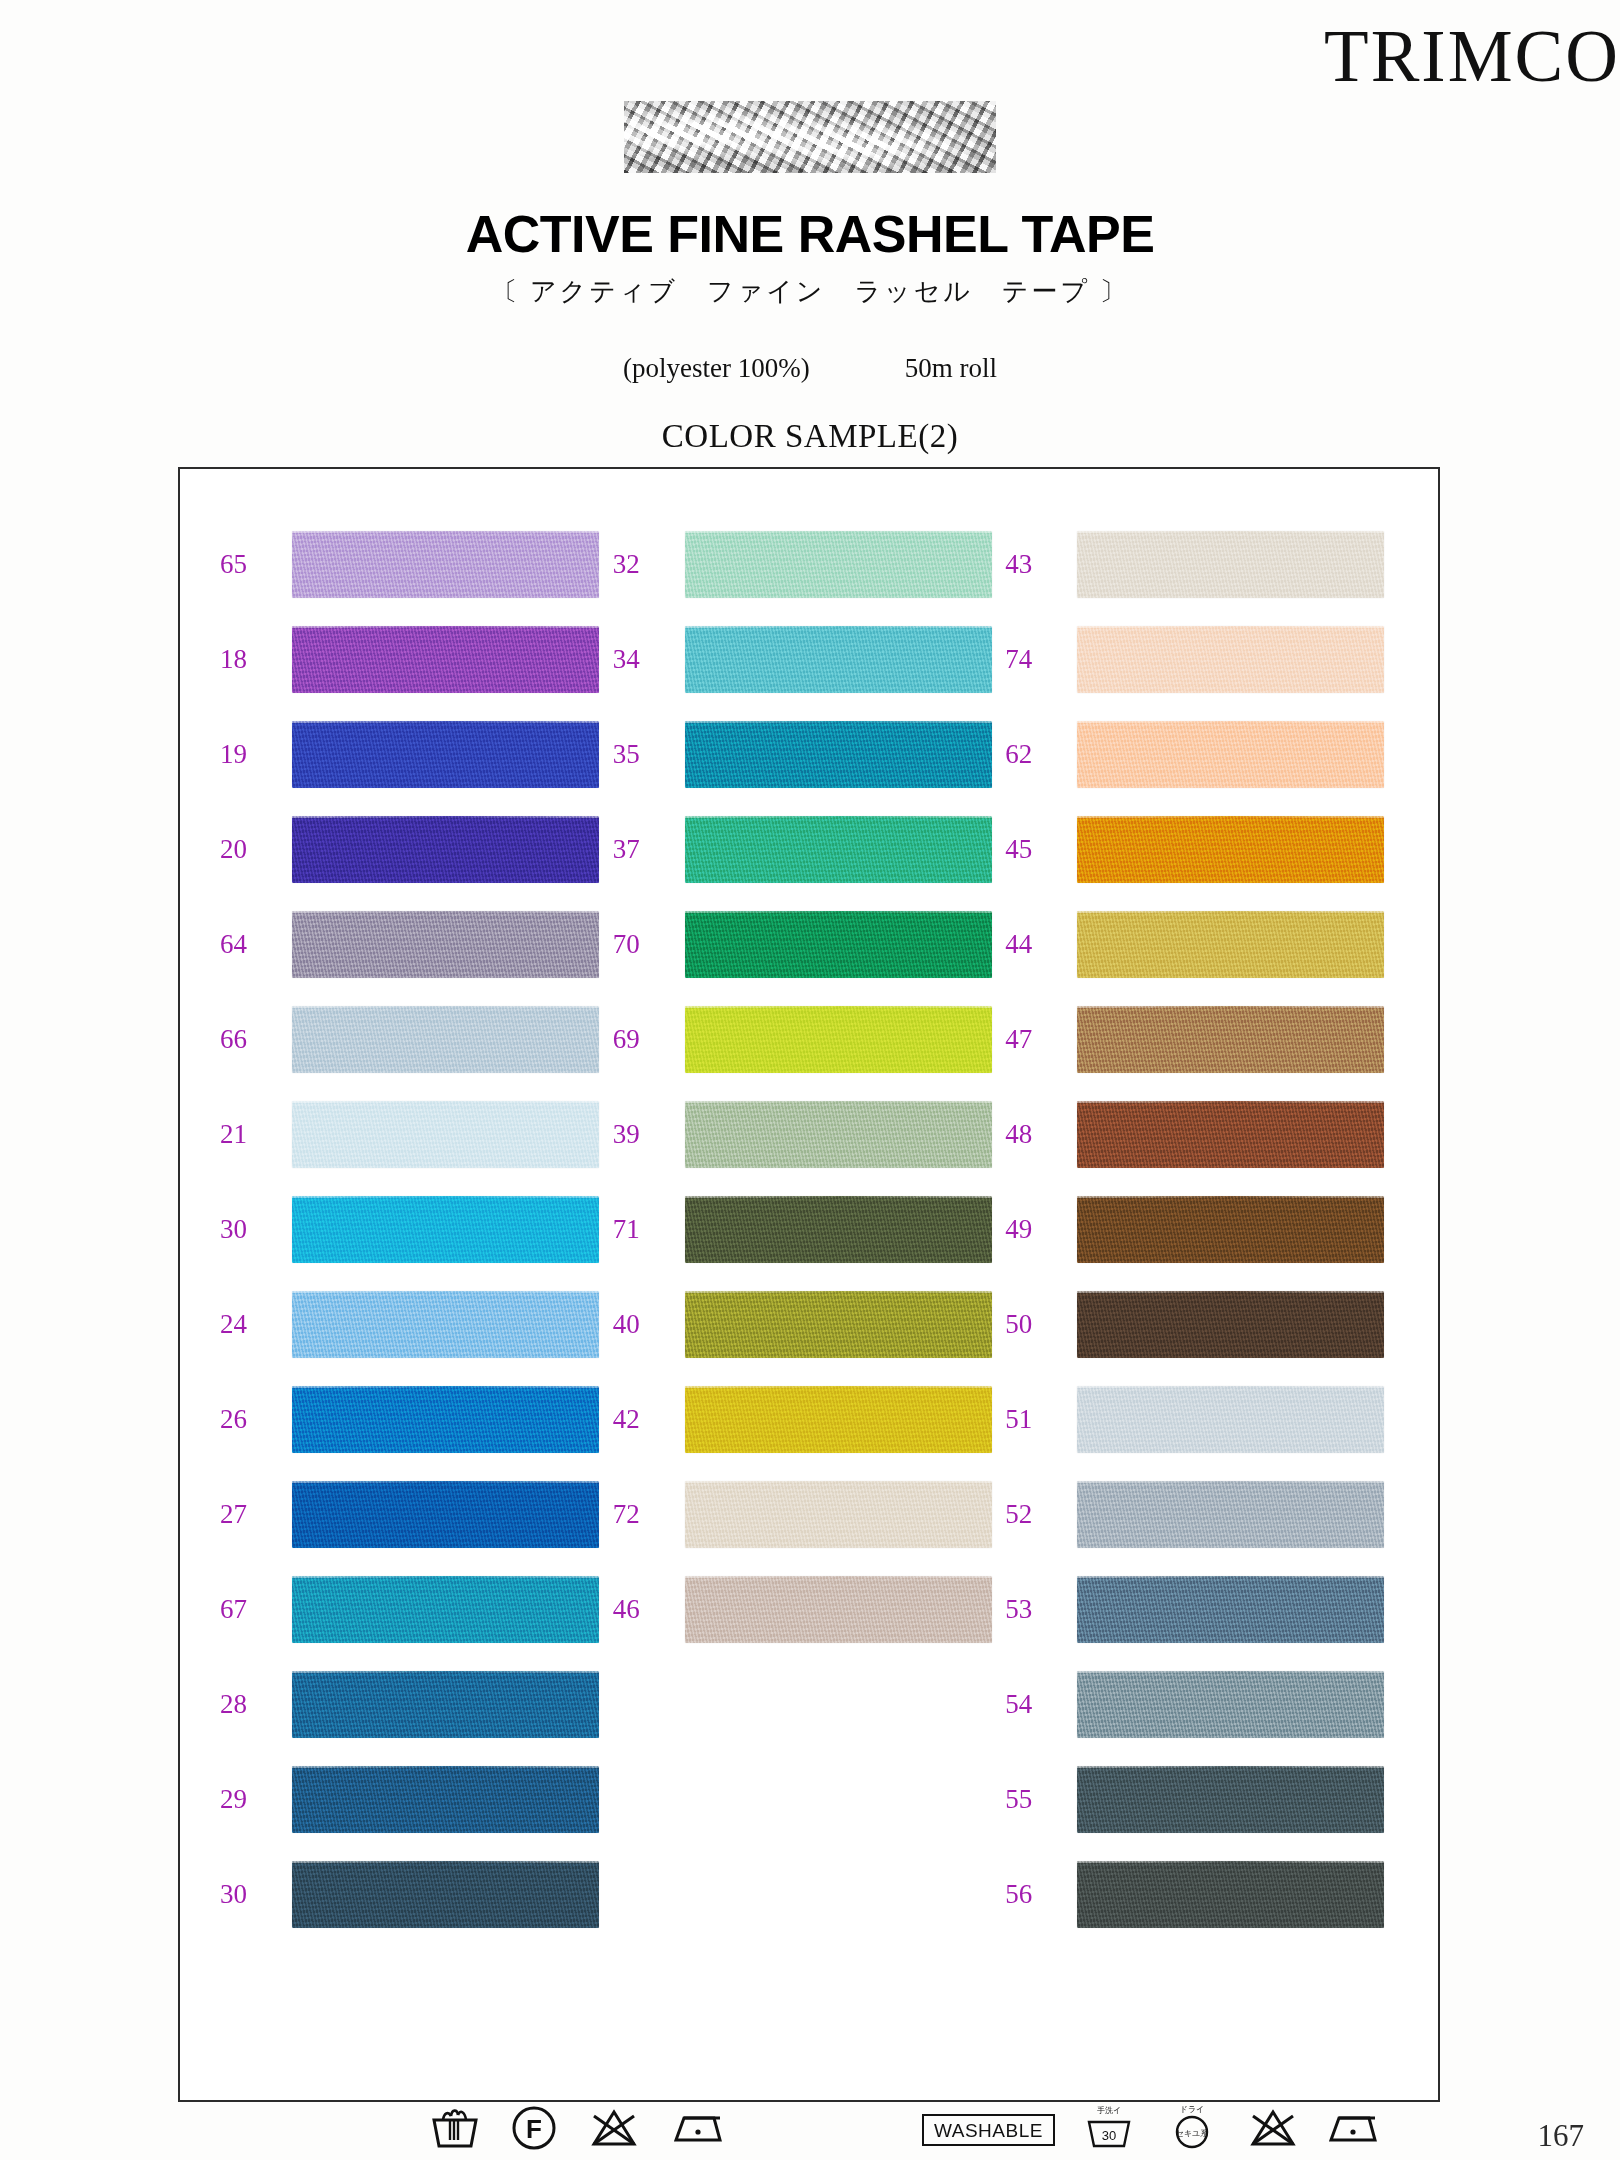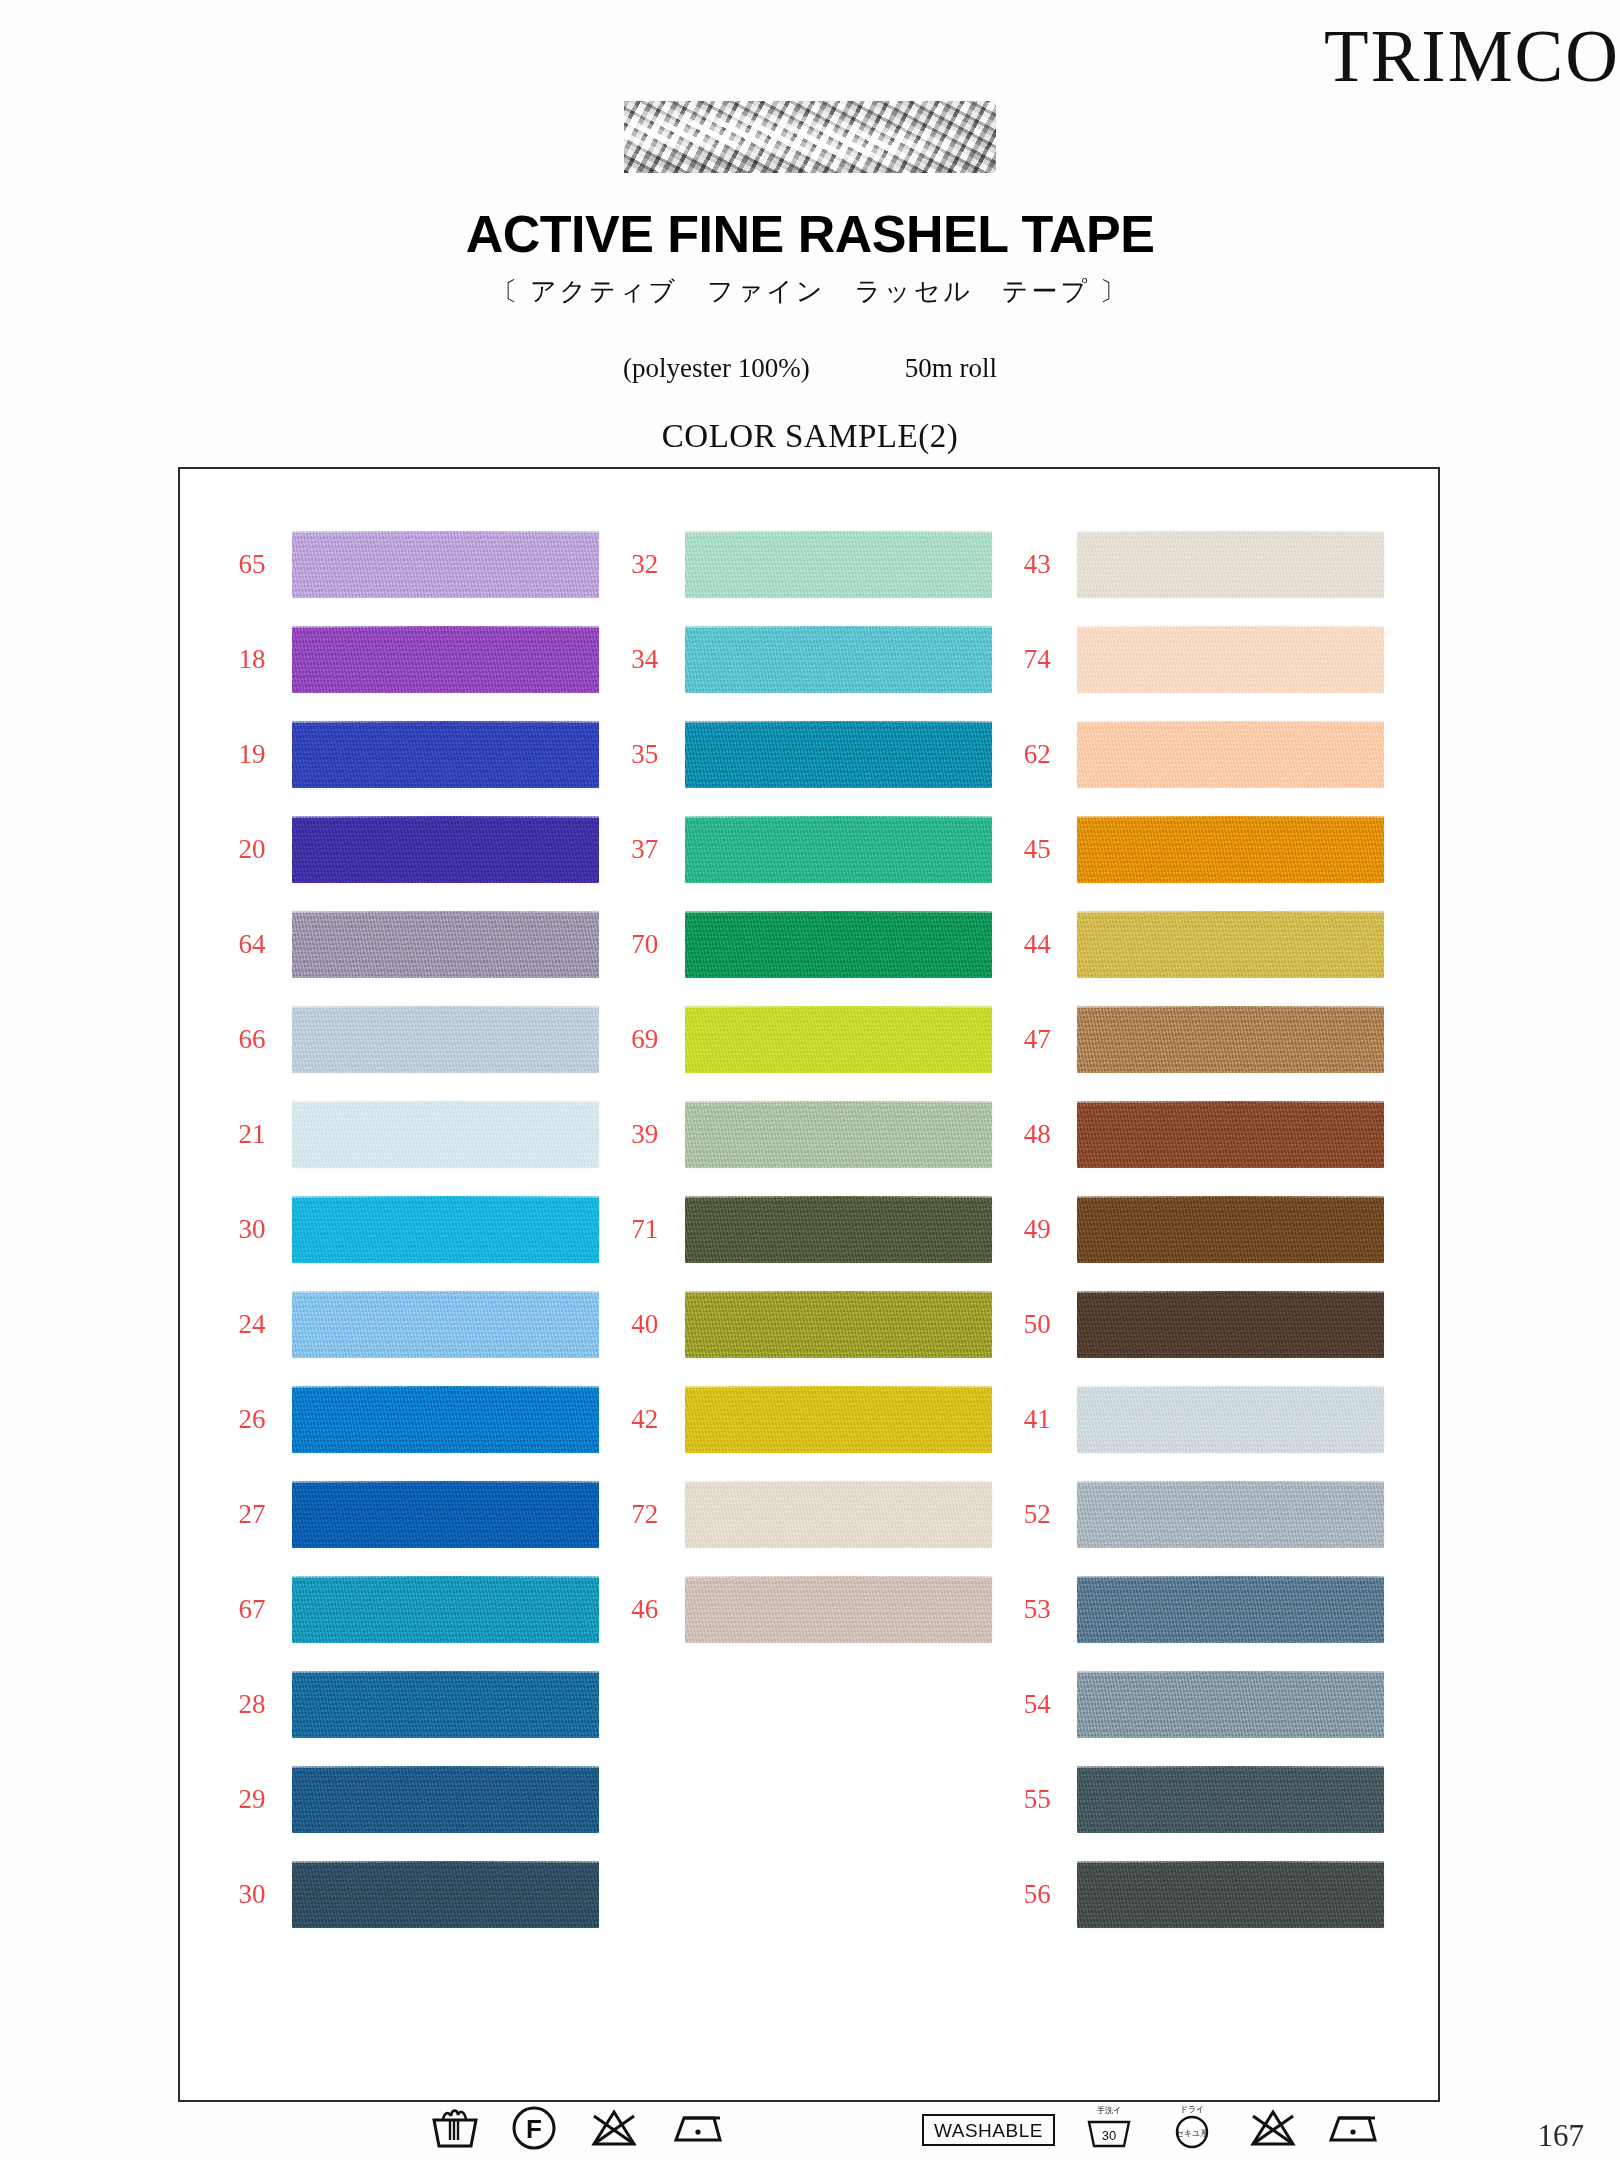--- a/index.html
+++ b/index.html
@@ -93,25 +93,25 @@
     flex-direction:column;
     justify-content:flex-start;
   }
   .row {
     display:flex;
     align-items:center;
     height:95px;
   }
   .row-num {
     width:72px;
-    text-align:center;
+    text-align:left;
     padding-right:8px;
     font-size:27px;
     font-family:"Liberation Serif", serif;
-    color:#ef4444;
+    color:#a21caf;
   }
   .swatch {
     width:307px;
     height:67px;
     position:relative;
     border-radius:1px;
     box-shadow:0 0 0 0.5px rgba(0,0,0,0.04);
   }
   .swatch::after {
     content:"";
@@ -329,21 +329,21 @@
           </div>
           <div class="row">
             <div class="row-num">49</div>
             <div class="swatch" style="background: rgb(106, 69, 34);"></div>
           </div>
           <div class="row">
             <div class="row-num">50</div>
             <div class="swatch" style="background: rgb(77, 58, 44);"></div>
           </div>
           <div class="row">
-            <div class="row-num">41</div>
+            <div class="row-num">51</div>
             <div class="swatch" style="background: rgb(205, 215, 222);"></div>
           </div>
           <div class="row">
             <div class="row-num">52</div>
             <div class="swatch" style="background: rgb(166, 178, 189);"></div>
           </div>
           <div class="row">
             <div class="row-num">53</div>
             <div class="swatch" style="background: rgb(86, 116, 140);"></div>
           </div>

